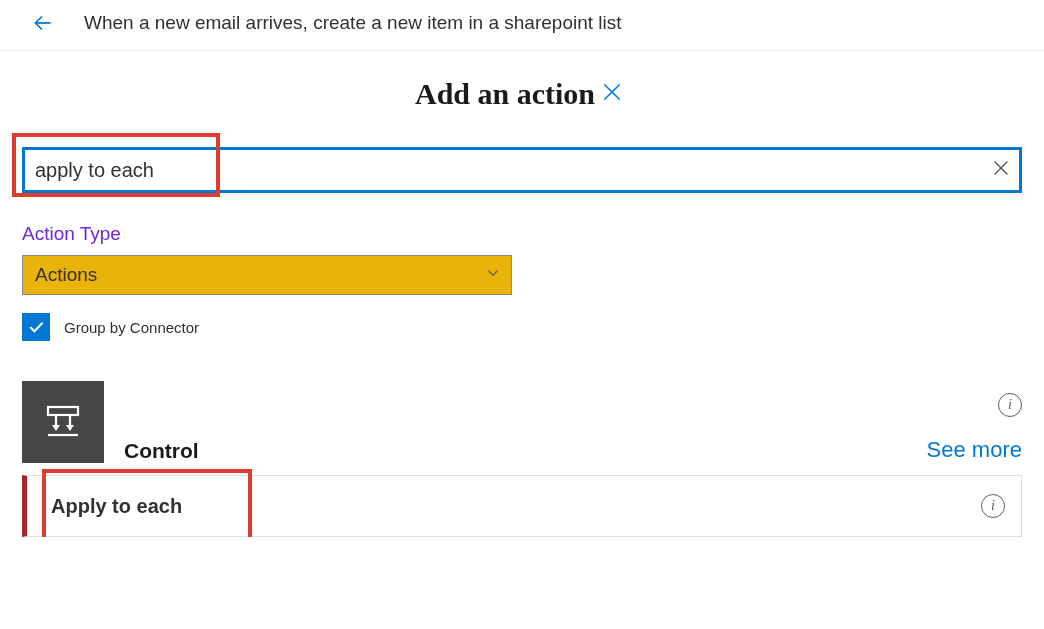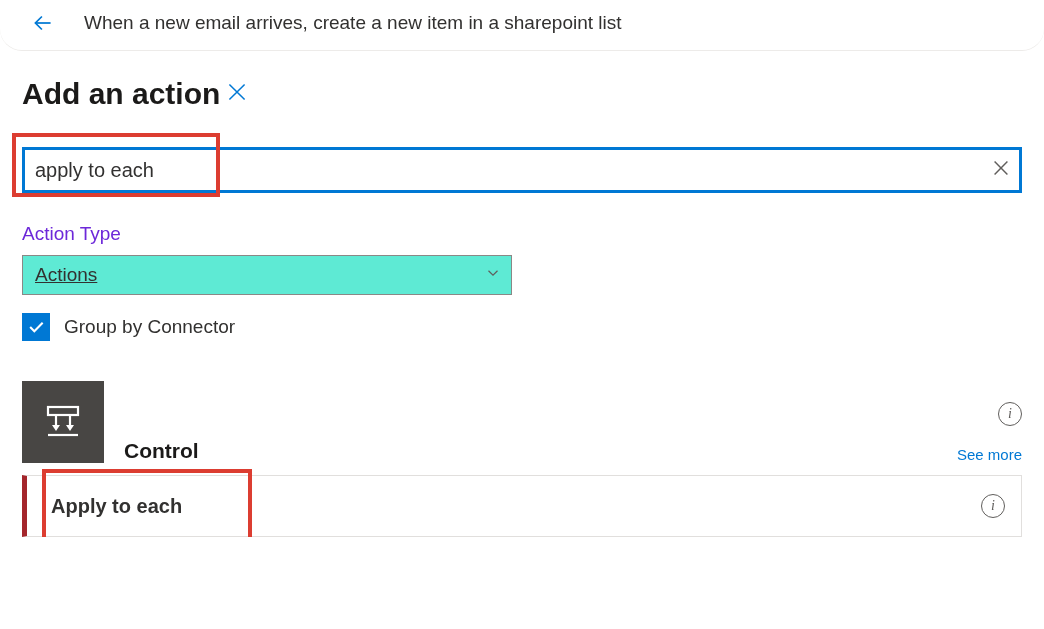--- a/index.html
+++ b/index.html
@@ -8,42 +8,42 @@
       background: #ffffff;
       width: 1044px;
       color: #323130;
     }
     .top-bar {
       display: flex;
       align-items: center;
       padding: 10px 20px 14px 30px;
       border-bottom: 1px solid #edebe9;
       gap: 28px;
-      border-radius: 22px;
     }
     .back-arrow {
       color: #0078d4;
       display: flex;
       align-items: center;
       cursor: pointer;
     }
     .breadcrumb-title {
       font-size: 19px;
       color: #323130;
       font-weight: 400;
     }
     .panel {
       padding: 24px 22px 0 22px;
       position: relative;
     }
     .panel-header {
       display: flex;
-      justify-content: flex-start;
+      justify-content: center;
       align-items: center;
       margin-bottom: 34px;
+      font-family: Liberation Serif, serif;
     }
     .panel-title {
       font-size: 30px;
       font-weight: 600;
       color: #1b1a19;
     }
     .close-x {
       color: #0078d4;
       cursor: pointer;
       padding: 4px;
@@ -88,25 +88,24 @@
       position: relative;
       width: 490px;
       margin-bottom: 18px;
     }
     .select-box {
       width: 100%;
       height: 40px;
       border: 1px solid #8a8886;
       font-size: 19px;
       padding: 4px 40px 4px 12px;
-      background: #5eead4;
-      display: flex;
-      align-items: center;
-      cursor: pointer;
-      text-decoration: underline;
+      background: #eab308;
+      display: flex;
+      align-items: center;
+      cursor: pointer;
     }
     .select-chevron {
       position: absolute;
       right: 10px;
       top: 50%;
       transform: translateY(-50%);
       color: #605e5c;
       pointer-events: none;
     }
     .checkbox-row {
@@ -119,21 +118,21 @@
       width: 28px;
       height: 28px;
       background: #0078d4;
       display: flex;
       align-items: center;
       justify-content: center;
       cursor: pointer;
       color: #fff;
     }
     .checkbox-label {
-      font-size: 19px;
+      font-size: 15px;
     }
     .connector-row {
       display: flex;
       align-items: flex-end;
       gap: 20px;
       position: relative;
       margin-bottom: 12px;
     }
     .connector-icon {
       width: 82px;
@@ -167,21 +166,21 @@
       align-items: center;
       justify-content: center;
       color: #605e5c;
       font-size: 14px;
       cursor: pointer;
       font-family: Georgia, serif;
       font-style: italic;
     }
     .see-more {
       color: #0078d4;
-      font-size: 15px;
+      font-size: 22px;
       cursor: pointer;
     }
     .action-item {
       display: flex;
       align-items: center;
       border: 1px solid #e1dfdd;
       border-left: 5px solid #a4262c;
       height: 62px;
       padding: 0 16px 0 24px;
       margin-left: 0;

